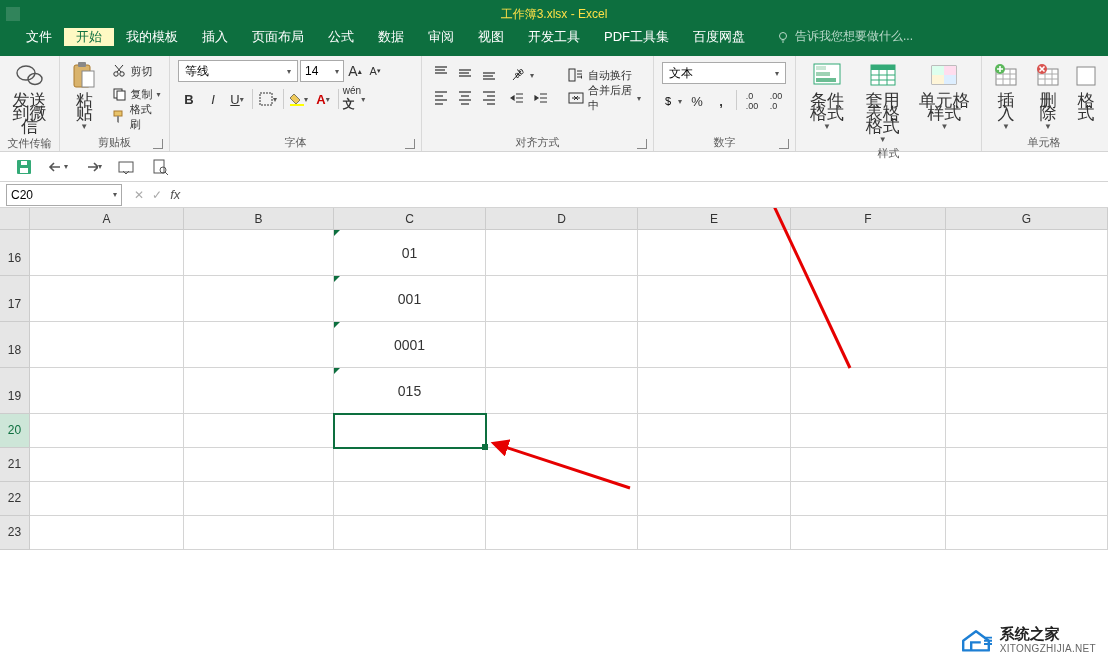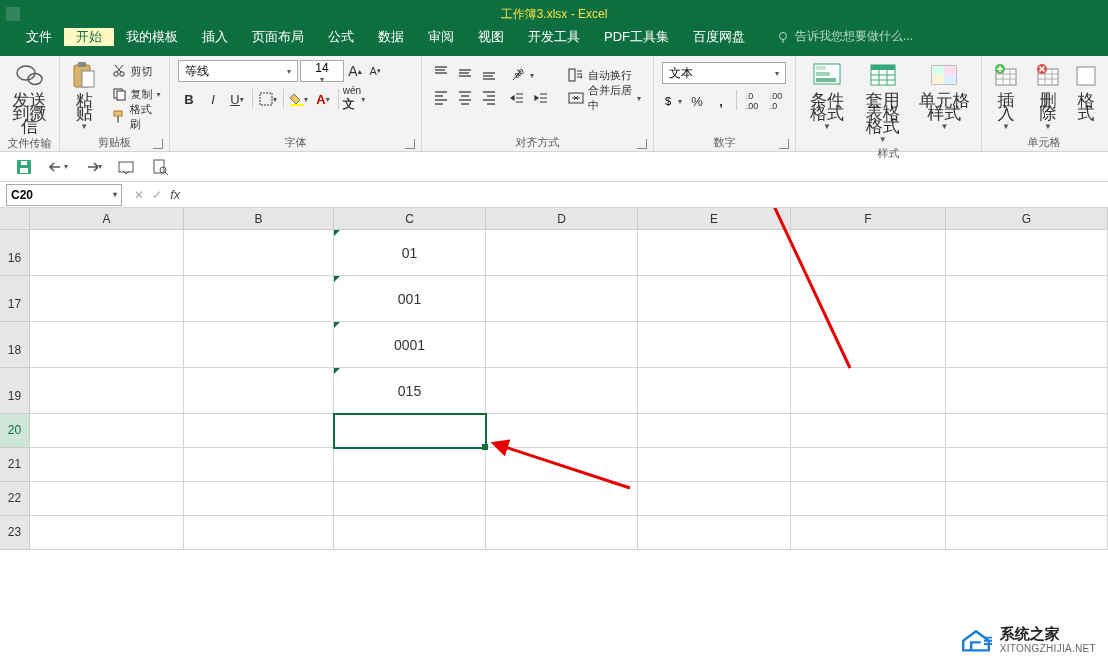--- a/index.html
+++ b/index.html
@@ -28,38 +28,38 @@
 .big-btn .ico { width: 32px; height: 32px; display: flex; align-items: center; justify-content: center; }
 .big-btn .lbl { font-size: 17px; color: #333; text-align: center; line-height: 13px; }
 .big-btn .drop { font-size: 8px; color: #555; }
 
 .stack { display: flex; flex-direction: column; gap: 1px; justify-content: flex-start; padding-top: 2px; }
 .small-btn { display: flex; align-items: center; gap: 4px; padding: 1px 4px; font-size: 11px; color: #333; cursor: pointer; height: 22px; }
 .small-btn .ico { width: 16px; height: 16px; display: flex; align-items: center; justify-content: center; }
 
 .font-row1 { display: flex; gap: 2px; align-items: center; }
 .font-name { width: 120px; height: 22px; border: 1px solid #aaa; background: #fff; padding: 0 6px; font-size: 12px; display: flex; align-items: center; justify-content: space-between; }
-.font-size { width: 44px; height: 22px; border: 1px solid #aaa; background: #fff; padding: 0 4px; font-size: 12px; display: flex; align-items: center; justify-content: space-between; flex-direction: column; }
+.font-size { width: 44px; height: 22px; border: 1px solid #aaa; background: #fff; padding: 0 4px; font-size: 12px; display: flex; align-items: center; justify-content: space-between; }
 .font-row2 { display: flex; gap: 2px; align-items: center; margin-top: 4px; }
 .fbtn { width: 22px; height: 22px; display: flex; align-items: center; justify-content: center; font-size: 13px; color: #333; cursor: pointer; }
 .sep { width: 1px; height: 20px; background: #ccc; margin: 0 2px; }
 .grow-shrink { width: 18px; height: 22px; display: flex; align-items: center; justify-content: center; font-size: 13px; color: #333; cursor: pointer; }
 
 .align-grid { display: grid; grid-template-columns: repeat(3, 22px); grid-template-rows: repeat(2, 22px); gap: 2px; }
 .abtn { display: flex; align-items: center; justify-content: center; cursor: pointer; }
 
 .num-fmt { width: 124px; height: 22px; border: 1px solid #aaa; background: #fff; padding: 0 6px; font-size: 12px; display: flex; align-items: center; justify-content: space-between; }
 
 
 .qat2 { height: 30px; background: #fff; border-bottom: 1px solid #d4d4d4; display: flex; align-items: center; gap: 14px; padding-left: 14px; }
 .qat2 .qbtn { width: 20px; height: 20px; display: flex; align-items: center; justify-content: center; cursor: pointer; color: #444; }
 
 
 .fbar { height: 26px; border-bottom: 1px solid #d4d4d4; display: flex; align-items: center; }
-.name-box { width: 116px; height: 22px; border: 1px solid #aaa; margin-left: 6px; display: flex; align-items: center; justify-content: space-between; padding: 0 4px; font-size: 12px; background: #fff; font-weight: bold; }
+.name-box { width: 116px; height: 22px; border: 1px solid #aaa; margin-left: 6px; display: flex; align-items: center; justify-content: space-between; padding: 0 4px; font-size: 12px; background: #fff; }
 .fb-btns { display: flex; align-items: center; gap: 8px; padding: 0 12px; color: #aaa; }
 .fb-btns span { cursor: pointer; }
 .fx { font-style: italic; color: #555; font-size: 13px; }
 .formula-input { flex: 1; height: 22px; border: none; padding: 0 6px; font-size: 12px; }
 
 
 .grid-wrap { position: relative; height: 432px; overflow: hidden; }
 .col-headers { display: flex; height: 22px; border-bottom: 1px solid #ccc; }
 .ch-corner { width: 30px; border-right: 1px solid #ccc; background: #e6e6e6; }
 .ch { border-right: 1px solid #ccc; background: #e6e6e6; text-align: center; line-height: 22px; font-size: 12px; color: #333; }

